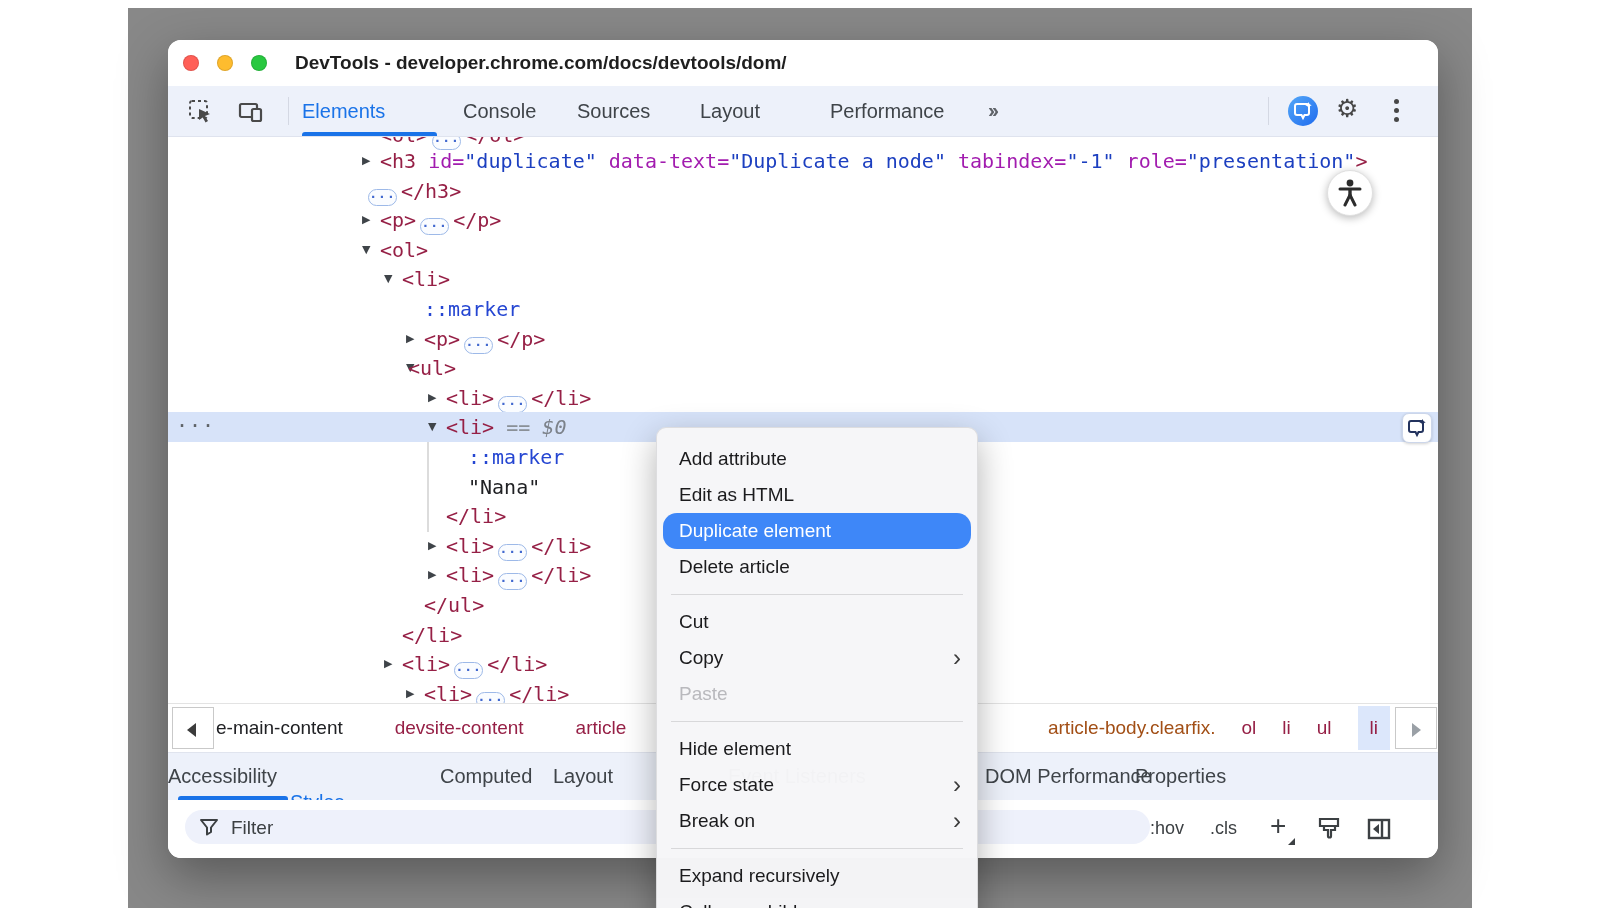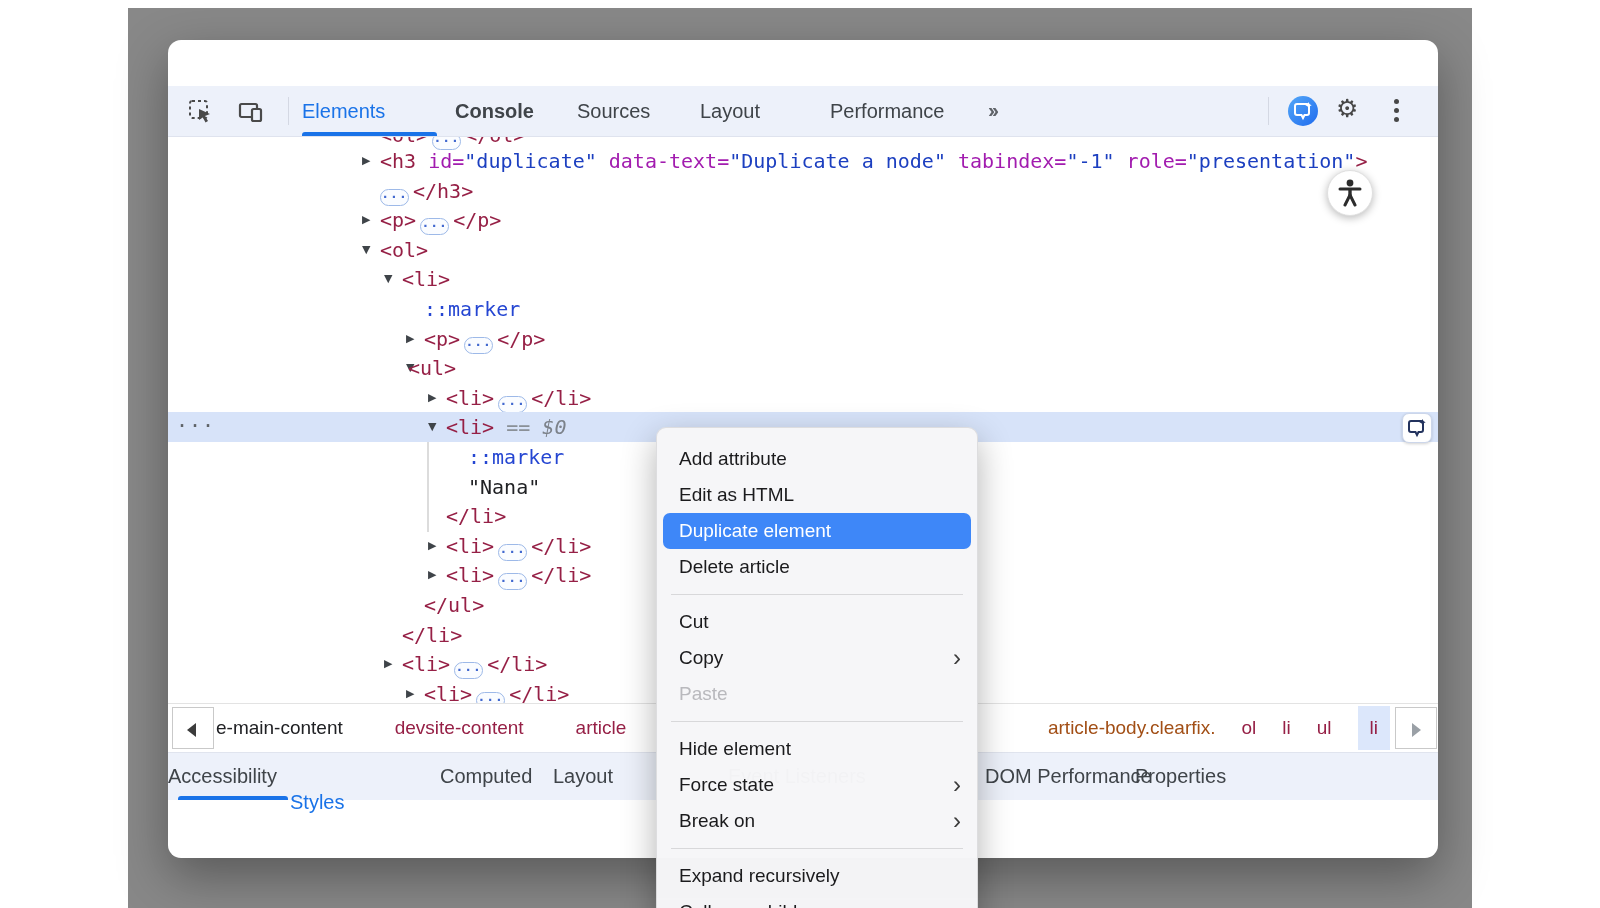--- a/index.html
+++ b/index.html
@@ -16,21 +16,21 @@
   .tl{position:absolute;top:15px;width:16px;height:16px;border-radius:50%;box-shadow:inset 0 0 0 1px rgba(0,0,0,.12);}
   .tl.red{left:15px;background:#ff5f57;} .tl.yel{left:49px;background:#febc2e;} .tl.grn{left:83px;background:#28c840;}
   .wtitle{position:absolute;left:127px;top:0;line-height:46px;font-size:19px;font-weight:700;color:#1f1f1f;white-space:nowrap;}
   
   .tabbar{position:absolute;left:0;top:46px;width:100%;height:51px;background:#edf1fa;border-bottom:1px solid #dfe3ee;box-sizing:border-box;}
   .tbicon{position:absolute;top:13px;width:26px;height:26px;}
   .tbicon svg{display:block;}
   .vdiv{position:absolute;width:1px;height:28px;top:11px;background:#d4d8e3;}
   .ttab{position:absolute;top:0;height:50px;line-height:50px;font-size:20px;color:#3f4449;white-space:nowrap;cursor:default;}
   .ttab.sel{color:#1a73e8;}
-  .ttab:nth-of-type(1){left:134px;} .ttab:nth-of-type(2){left:287px;font-weight:bold;} .ttab:nth-of-type(3){left:409px;}
+  .ttab:nth-of-type(1){left:134px;} .ttab:nth-of-type(2){left:295px;} .ttab:nth-of-type(3){left:409px;}
   .ttab:nth-of-type(4){left:532px;} .ttab:nth-of-type(5){left:662px;}
   .ttab-underline{position:absolute;left:134px;bottom:0;width:135px;height:4px;border-radius:3px 3px 0 0;background:#1a73e8;}
   .moretabs{position:absolute;left:820px;top:0;height:50px;line-height:48px;font-size:21px;font-weight:700;color:#5f6368;letter-spacing:-3px;}
   .aicircle{position:absolute;left:1120px;top:10px;width:30px;height:30px;border-radius:50%;
             background:linear-gradient(135deg,#54a8f8,#1f6bee);}
   .aicircle svg{position:absolute;left:5px;top:5px;}
   .gear{position:absolute;left:1168px;top:8px;font-size:25px;color:#474747;font-family:"DejaVu Sans",sans-serif;}
   .kebab{position:absolute;left:1226px;top:13px;width:6px;}
   .kebab i{display:block;width:5px;height:5px;border-radius:50%;background:#474747;margin:0 0 4px 0;}
   
@@ -86,32 +86,38 @@
   .t-plus{left:1102px;font-size:28px;line-height:52px;}
   .plus-corner{position:absolute;left:1120px;top:38px;width:0;height:0;border-style:solid;
                border-width:0 0 7px 7px;border-color:transparent transparent #3c4043 transparent;}
   .fbicon{position:absolute;top:16px;width:26px;height:26px;}
   .i-brush{left:1148px;} .i-dock{left:1198px;}
   
   .ctxmenu{position:absolute;left:656px;top:427px;width:322px;z-index:60;background:rgba(246,246,248,.98);
            border:1px solid rgba(0,0,0,.1);border-radius:10px;box-shadow:0 12px 34px rgba(0,0,0,.3);
            padding:13px 0;box-sizing:border-box;}
   .mitem{position:relative;height:36px;line-height:36px;font-size:19px;color:#1b1b1d;padding-left:22px;}
-  .mitem.hl{margin:0 6px;padding-left:16px;border-radius:7px;background:#3e87f8;color:#ffffff;}
+  .mitem.hl{margin:0 6px;padding-left:16px;border-radius:14px;background:#3e87f8;color:#ffffff;}
   .mitem.dis{color:#b9b9bd;}
   .msep{height:1px;background:#d8d8da;margin:9px 14px;}
   .chev{position:absolute;right:16px;top:0;font-size:24px;color:#3c3c3c;}
 </style>
 </head>
 <body>
 
 <div class="desktop"></div>
 
 <div class="window">
 
+  <div class="titlebar">
+    <div class="tl red"></div>
+    <div class="tl yel"></div>
+    <div class="tl grn"></div>
+    <div class="wtitle">DevTools - developer.chrome.com/docs/devtools/dom/</div>
+  </div>
 
   <div class="tabbar">
     <div class="tbicon" style="left:20px">
       <svg width="26" height="26" viewBox="0 0 26 26">
         <rect x="2" y="2" width="17" height="17" rx="2" fill="none" stroke="#4a4a4a" stroke-width="2" stroke-dasharray="3 3"></rect>
         <path d="M11 10 L22 15 L17 17 L20 22 L17.5 23.5 L14.8 18.6 L11 21 Z" fill="#4a4a4a"></path>
       </svg>
     </div>
     <div class="tbicon" style="left:70px">
       <svg width="26" height="26" viewBox="0 0 26 26">
@@ -141,21 +147,21 @@
         <i></i>
         <i></i>
         <i></i>
       </div>
   </div>
 
   <div class="tree" id="tree">
     <div class="guideline"></div>
   <div class="trow" style="top: -17px;"><span class="segs" style="left: 212px;"><span class="seg-tag">&lt;ol&gt;</span><span class="pill">···</span><span class="seg-tag">&lt;/ol&gt;</span></span></div>
       <div class="trow" style="top: 9px;"><span class="arrow" style="left: 194px;">▶</span><span class="segs" style="left: 212px;"><span class="seg-tag">&lt;h3</span><span class="seg-attr"> id=</span><span class="seg-value">"duplicate"</span><span class="seg-attr"> data-text=</span><span class="seg-value">"Duplicate a node"</span><span class="seg-attr"> tabindex=</span><span class="seg-value">"-1"</span><span class="seg-attr"> role=</span><span class="seg-value">"presentation"</span><span class="seg-tag">&gt;</span></span></div>
-      <div class="trow" style="top: 39px;"><span class="segs" style="left: 208px;"><span class="pill">···</span><span class="seg-tag">&lt;/h3&gt;</span></span></div>
+      <div class="trow" style="top: 39px;"><span class="segs" style="left: 196px;"><span class="pill">···</span><span class="seg-tag">&lt;/h3&gt;</span></span></div>
       <div class="trow" style="top: 68px;"><span class="arrow" style="left: 194px;">▶</span><span class="segs" style="left: 212px;"><span class="seg-tag">&lt;p&gt;</span><span class="pill">···</span><span class="seg-tag">&lt;/p&gt;</span></span></div>
       <div class="trow" style="top: 98px;"><span class="arrow" style="left: 194px;">▼</span><span class="segs" style="left: 212px;"><span class="seg-tag">&lt;ol&gt;</span></span></div>
       <div class="trow" style="top: 127px;"><span class="arrow" style="left: 216px;">▼</span><span class="segs" style="left: 234px;"><span class="seg-tag">&lt;li&gt;</span></span></div>
       <div class="trow" style="top: 157px;"><span class="segs" style="left: 256px;"><span class="seg-pseudo">::marker</span></span></div>
       <div class="trow" style="top: 187px;"><span class="arrow" style="left: 238px;">▶</span><span class="segs" style="left: 256px;"><span class="seg-tag">&lt;p&gt;</span><span class="pill">···</span><span class="seg-tag">&lt;/p&gt;</span></span></div>
       <div class="trow" style="top: 216px;"><span class="arrow" style="left: 238px;">▼</span><span class="segs" style="left: 240px;"><span class="seg-tag">&lt;ul&gt;</span></span></div>
       <div class="trow" style="top: 246px;"><span class="arrow" style="left: 260px;">▶</span><span class="segs" style="left: 278px;"><span class="seg-tag">&lt;li&gt;</span><span class="pill">···</span><span class="seg-tag">&lt;/li&gt;</span></span></div>
       <div class="trow sel" style="top: 275px;"><span class="arrow" style="left: 260px;">▼</span><span class="segs" style="left: 278px;"><span class="seg-tag">&lt;li&gt;</span><span class="seg-eq"> == </span><span class="seg-dollar">$0</span></span><span class="gutterdots">···</span><span class="aibadge"><svg width="20" height="20" viewBox="0 0 20 20">
             <path d="M4 3 h10 a2 2 0 0 1 2 2 v7 a2 2 0 0 1 -2 2 h-2.5 l-1.5 3 l-1.5 -3 H4 a2 2 0 0 1 -2 -2 V5 a2 2 0 0 1 2 -2 Z" fill="none" stroke="#23335e" stroke-width="2"></path>
             <path d="M15.5 1 l1 2.2 2.2 1 -2.2 1 -1 2.2 -1 -2.2 -2.2 -1 2.2 -1 Z" fill="#23335e"></path>
@@ -205,20 +211,45 @@
     <div class="ptab-underline"></div>
   <div class="ptab sel">Styles</div>
       <div class="ptab">Computed</div>
       <div class="ptab">Layout</div>
       <div class="ptab">Event Listeners</div>
       <div class="ptab">DOM Performance</div>
       <div class="ptab">Properties</div>
       <div class="ptab">Accessibility</div>
     </div>
 
+  <div class="filterbar">
+    <div class="fpill">
+      <svg width="20" height="20" viewBox="0 0 20 20">
+        <path d="M2 3 H18 L12 10.5 V15 L8 17.5 V10.5 Z" fill="none" stroke="#3c4043" stroke-width="2" stroke-linejoin="round"></path>
+      </svg>
+      <input class="finput" placeholder="Filter" style="">
+    </div>
+    <div class="srctl t-hov">:hov</div>
+    <div class="srctl t-cls">.cls</div>
+    <div class="srctl t-plus">+</div>
+    <div class="plus-corner"></div>
+    <div class="fbicon i-brush">
+      <svg width="26" height="26" viewBox="0 0 26 26">
+        <path d="M4 3 h18 v7 h-18 Z" fill="none" stroke="#3c4043" stroke-width="2.2"></path>
+        <path d="M8 10 v4 h4 v6 a1.5 1.5 0 0 0 3 0 v-6 h4 v-4" fill="none" stroke="#3c4043" stroke-width="2.2"></path>
+      </svg>
+    </div>
+    <div class="fbicon i-dock">
+      <svg width="26" height="26" viewBox="0 0 26 26">
+        <rect x="3" y="4" width="20" height="18" fill="none" stroke="#3c4043" stroke-width="2.4"></rect>
+        <line x1="16" y1="4" x2="16" y2="22" stroke="#3c4043" stroke-width="2.4"></line>
+        <path d="M13 8 L7 13 L13 18 Z" fill="#3c4043"></path>
+      </svg>
+    </div>
+  </div>
 </div>
 
 <div class="ctxmenu" id="ctxmenu">
     <div class="mitem">Add attribute</div>
     <div class="mitem">Edit as HTML</div>
     <div class="mitem hl">Duplicate element</div>
     <div class="mitem">Delete article</div>
     <div class="msep"></div>
     <div class="mitem">Cut</div>
     <div class="mitem">Copy<span class="chev">›</span></div>

